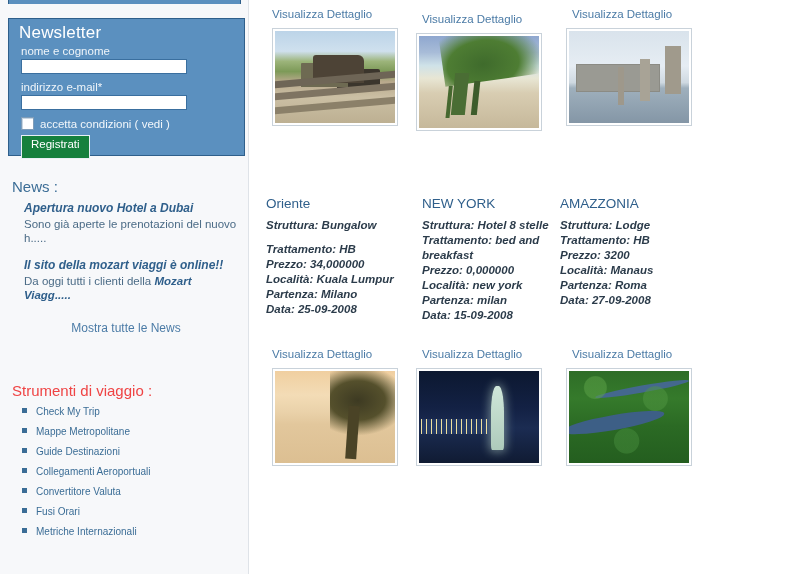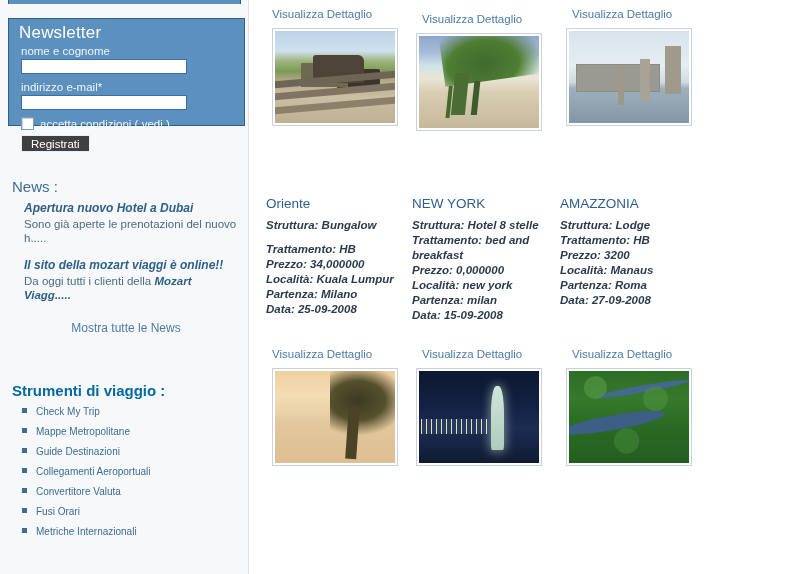--- a/index.html
+++ b/index.html
@@ -49,21 +49,21 @@
     border-bottom: none;
     box-sizing: border-box;
   }
 
   
   .newsletter {
     position: absolute;
     left: 8px;
     top: 18px;
     width: 237px;
-    height: 108px;
+    height: 138px;
     background: #5b90bf;
     border: 1px solid #2f5f8b;
     box-sizing: border-box;
     padding: 4px 10px 0 10px;
   }
   .newsletter h2 {
     margin: 0 0 2px 0;
     font-size: 17px;
     font-weight: normal;
     color: #ffffff;
@@ -102,26 +102,26 @@
     box-sizing: border-box;
     margin-right: 6px;
     cursor: pointer;
   }
   .nl-check-text {
     color: #f2f7fb;
     font-size: 11.5px;
   }
   .nl-btn {
     display: inline-block;
-    background: #404040;
+    background: #15803d;
     color: #ffffff;
     border: 1px solid #e8f0f6;
     font-size: 11.5px;
     font-family: "Liberation Sans", sans-serif;
-    padding: 2px 9px 1px 9px;
+    padding: 2px 9px 8px 9px;
     margin-left: 2px;
     cursor: pointer;
   }
 
   
   .news-section {
     position: absolute;
     left: 12px;
     top: 178px;
     width: 228px;
@@ -164,23 +164,23 @@
   }
 
   
   .tools-section {
     position: absolute;
     left: 12px;
     top: 382px;
     width: 228px;
   }
   .tools-section .sec-title {
-    font-weight: bold;
+    font-weight: normal;
     font-size: 15px;
-    color: #0369a1;
+    color: #ef4444;
     margin-bottom: 5px;
   }
   ul.tools-list {
     list-style: none;
     margin: 0;
     padding: 0 0 0 10px;
   }
   ul.tools-list li {
     position: relative;
     padding: 0 0 0 14px;
@@ -269,21 +269,21 @@
     color: #2b3b4a;
     font-size: 11.5px;
     font-style: italic;
     font-weight: bold;
     line-height: 1.30;
   }
   .prod-lines .gap { display: block; height: 9px; }
 
   .prod-block { position: absolute; top: 196px; width: 140px; }
   .pb0 { left: 16px; }
-  .pb1 { left: 162px; }
+  .pb1 { left: 172px; }
   .pb2 { left: 310px; }
 
   
   .img-train { background: linear-gradient(#bcd4e8 0%, #cfe0ee 22%, #9cb47a 33%, #7d9a58 44%, #b8a98c 55%, #cbbfa4 72%, #bdb092 100%); }
   .img-train::before {
     content:""; position:absolute; left:32%; top:26%; width:42%; height:30%;
     background:#4d4336; border-radius:3px 6px 0 0;
     box-shadow: -14px 6px 0 -2px #6e6a52, 20px 10px 0 -4px #3b352c;
   }
   .img-train::after {

